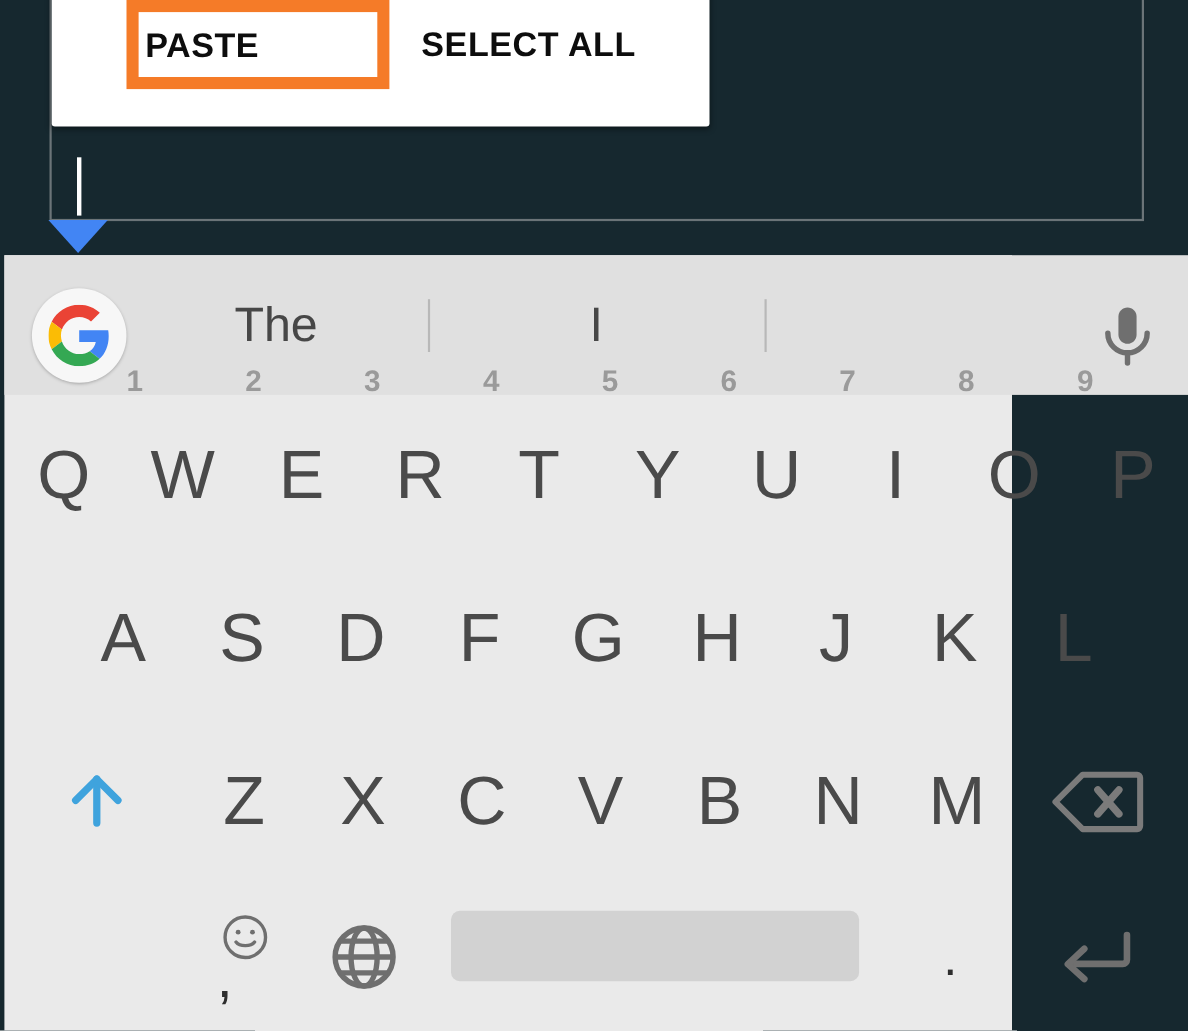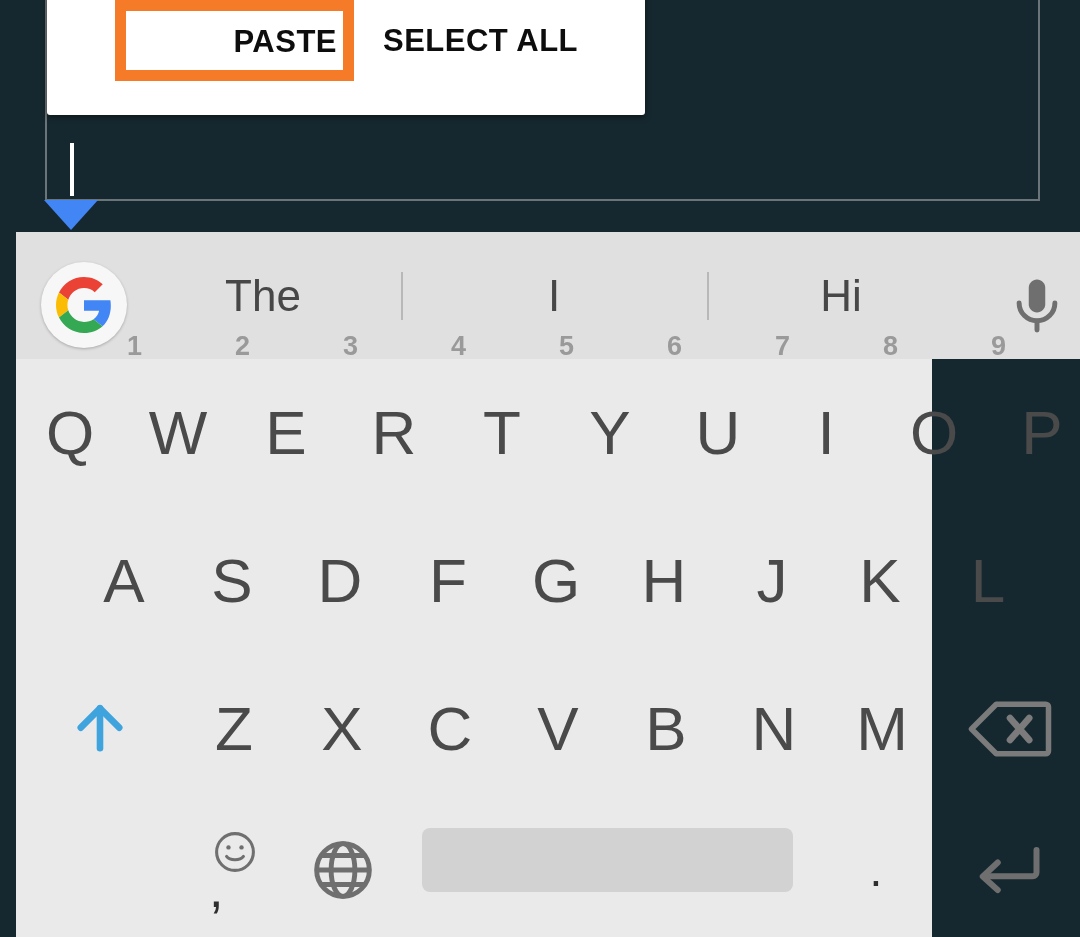--- a/index.html
+++ b/index.html
@@ -84,21 +84,21 @@
     box-sizing: border-box;
     padding-left: 0;
   }
   .ctx-btn {
     font-size: 31px;
     font-weight: bold;
     letter-spacing: 0.5px;
     color: #0d0d0d;
     background: transparent;
     border: none;
-    text-align: right;
+    text-align: left;
     white-space: nowrap;
     box-sizing: border-box;
   }
   .ctx-btn.paste {
     position: absolute;
     left: 68px;
     top: 14px;
     width: 239px;
     height: 81px;
     line-height: 59px;
@@ -111,21 +111,21 @@
     top: 28px;
     width: 260px;
     height: 52px;
     line-height: 52px;
     text-align: left;
   }
 
   
   .keyboard {
     position: absolute;
-    left: 16px;
+    left: 4px;
     top: 232px;
     width: 916px;
     height: 705px;
     background: #eaeaea;
   }
 
   
   .suggestion-strip {
     position: absolute;
     left: 0; top: 0;
@@ -293,21 +293,20 @@
           <path fill="#4285F4" d="M46.98 24.55c0-1.57-.15-3.09-.38-4.55H24v9.02h12.94c-.58 2.96-2.26 5.48-4.78 7.18l7.73 6c4.51-4.18 7.09-10.36 7.09-17.65z"></path>
           <path fill="#FBBC05" d="M10.53 28.59c-.48-1.45-.76-2.99-.76-4.59s.27-3.14.76-4.59l-7.98-6.19C.92 16.46 0 20.12 0 24c0 3.88.92 7.54 2.56 10.78l7.97-6.19z"></path>
           <path fill="#34A853" d="M24 48c6.48 0 11.93-2.13 15.89-5.81l-7.73-6c-2.15 1.45-4.92 2.3-8.16 2.3-6.26 0-11.57-4.22-13.47-9.91l-7.98 6.19C6.51 42.62 14.62 48 24 48z"></path>
         </svg>
       </div>
 
       <div class="sugg sugg-0">The</div>
       <div class="sugg-divider div-0"></div>
       <div class="sugg sugg-1">I</div>
       <div class="sugg-divider div-1"></div>
-      <div class="sugg sugg-2">Hi</div>
 
       <div class="mic-icon">
         <svg viewBox="0 0 24 24" width="66" height="66" aria-hidden="true">
           <path fill="#6f6f6f" d="M12 14c1.66 0 3-1.34 3-3V5c0-1.66-1.34-3-3-3S9 3.34 9 5v6c0 1.66 1.34 3 3 3z"></path>
           <path fill="none" stroke="#6f6f6f" stroke-width="1.8" stroke-linecap="round" d="M5.5 10.5c0 3.59 2.91 6.5 6.5 6.5s6.5-2.91 6.5-6.5"></path>
           <path fill="none" stroke="#6f6f6f" stroke-width="1.8" stroke-linecap="round" d="M12 17.2v3.2"></path>
         </svg>
       </div>
     </div>
 

